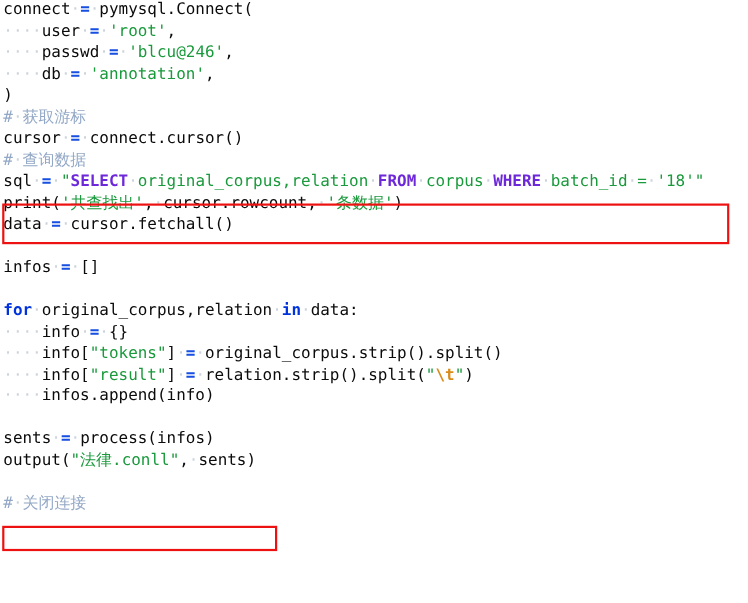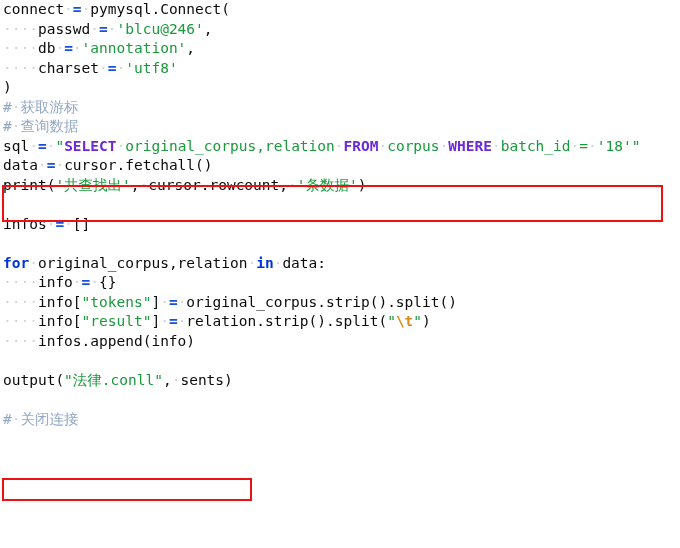--- a/index.html
+++ b/index.html
@@ -53,38 +53,40 @@
     pointer-events: none;
     background: transparent;
   }
 </style>
 </head>
 <body>
 
 <div id="editor">
   <div id="code-area">
       <div class="code-line"><span class="tok-plain">connect</span><span class="tok-ws">·</span><span class="tok-operator">=</span><span class="tok-ws">·</span><span class="tok-plain">pymysql.Connect(</span></div>
+      <div class="code-line"><span class="tok-ws">····</span><span class="tok-plain">user</span><span class="tok-ws">·</span><span class="tok-operator">=</span><span class="tok-ws">·</span><span class="tok-string">'root'</span><span class="tok-plain">,</span></div>
       <div class="code-line"><span class="tok-ws">····</span><span class="tok-plain">passwd</span><span class="tok-ws">·</span><span class="tok-operator">=</span><span class="tok-ws">·</span><span class="tok-string">'blcu@246'</span><span class="tok-plain">,</span></div>
       <div class="code-line"><span class="tok-ws">····</span><span class="tok-plain">db</span><span class="tok-ws">·</span><span class="tok-operator">=</span><span class="tok-ws">·</span><span class="tok-string">'annotation'</span><span class="tok-plain">,</span></div>
-      <div class="code-line"><span class="tok-ws">····</span><span class="tok-plain">charset</span><span class="tok-ws">·</span><span class="tok-operator">=</span><span class="tok-ws">·</span><span class="tok-string">'utf8'</span></div>
       <div class="code-line"><span class="tok-plain">)</span></div>
       <div class="code-line"><span class="tok-comment">#</span><span class="tok-ws">·</span><span class="tok-comment">获取游标</span></div>
+      <div class="code-line"><span class="tok-plain">cursor</span><span class="tok-ws">·</span><span class="tok-operator">=</span><span class="tok-ws">·</span><span class="tok-plain">connect.cursor()</span></div>
       <div class="code-line"><span class="tok-comment">#</span><span class="tok-ws">·</span><span class="tok-comment">查询数据</span></div>
       <div class="code-line"><span class="tok-plain">sql</span><span class="tok-ws">·</span><span class="tok-operator">=</span><span class="tok-ws">·</span><span class="tok-string">"</span><span class="tok-sqlkw">SELECT</span><span class="tok-ws">·</span><span class="tok-string">original_corpus,relation</span><span class="tok-ws">·</span><span class="tok-sqlkw">FROM</span><span class="tok-ws">·</span><span class="tok-string">corpus</span><span class="tok-ws">·</span><span class="tok-sqlkw">WHERE</span><span class="tok-ws">·</span><span class="tok-string">batch_id</span><span class="tok-ws">·</span><span class="tok-string">=</span><span class="tok-ws">·</span><span class="tok-string">'18'"</span></div>
+      <div class="code-line"><span class="tok-plain">print(</span><span class="tok-string">'共查找出'</span><span class="tok-plain">,</span><span class="tok-ws">·</span><span class="tok-plain">cursor.rowcount,</span><span class="tok-ws">·</span><span class="tok-string">'条数据'</span><span class="tok-plain">)</span></div>
       <div class="code-line"><span class="tok-plain">data</span><span class="tok-ws">·</span><span class="tok-operator">=</span><span class="tok-ws">·</span><span class="tok-plain">cursor.fetchall()</span></div>
-      <div class="code-line"><span class="tok-plain">print(</span><span class="tok-string">'共查找出'</span><span class="tok-plain">,</span><span class="tok-ws">·</span><span class="tok-plain">cursor.rowcount,</span><span class="tok-ws">·</span><span class="tok-string">'条数据'</span><span class="tok-plain">)</span></div>
       <div class="code-line">&nbsp;</div>
       <div class="code-line"><span class="tok-plain">infos</span><span class="tok-ws">·</span><span class="tok-operator">=</span><span class="tok-ws">·</span><span class="tok-plain">[]</span></div>
       <div class="code-line">&nbsp;</div>
       <div class="code-line"><span class="tok-keyword">for</span><span class="tok-ws">·</span><span class="tok-plain">original_corpus,relation</span><span class="tok-ws">·</span><span class="tok-keyword">in</span><span class="tok-ws">·</span><span class="tok-plain">data:</span></div>
       <div class="code-line"><span class="tok-ws">····</span><span class="tok-plain">info</span><span class="tok-ws">·</span><span class="tok-operator">=</span><span class="tok-ws">·</span><span class="tok-plain">{}</span></div>
       <div class="code-line"><span class="tok-ws">····</span><span class="tok-plain">info[</span><span class="tok-string">"tokens"</span><span class="tok-plain">]</span><span class="tok-ws">·</span><span class="tok-operator">=</span><span class="tok-ws">·</span><span class="tok-plain">original_corpus.strip().split()</span></div>
       <div class="code-line"><span class="tok-ws">····</span><span class="tok-plain">info[</span><span class="tok-string">"result"</span><span class="tok-plain">]</span><span class="tok-ws">·</span><span class="tok-operator">=</span><span class="tok-ws">·</span><span class="tok-plain">relation.strip().split(</span><span class="tok-string">"</span><span class="tok-escape">\t</span><span class="tok-string">"</span><span class="tok-plain">)</span></div>
       <div class="code-line"><span class="tok-ws">····</span><span class="tok-plain">infos.append(info)</span></div>
       <div class="code-line">&nbsp;</div>
+      <div class="code-line"><span class="tok-plain">sents</span><span class="tok-ws">·</span><span class="tok-operator">=</span><span class="tok-ws">·</span><span class="tok-plain">process(infos)</span></div>
       <div class="code-line"><span class="tok-plain">output(</span><span class="tok-string">"法律.conll"</span><span class="tok-plain">,</span><span class="tok-ws">·</span><span class="tok-plain">sents)</span></div>
       <div class="code-line">&nbsp;</div>
       <div class="code-line"><span class="tok-comment">#</span><span class="tok-ws">·</span><span class="tok-comment">关闭连接</span></div>
     </div>
 
   <div class="annot-box" id="annot-sql" style="left: 2px; top: 185px; width: 661px; height: 37px; border-color: rgb(238, 17, 17);"></div>
 
   <div class="annot-box" id="annot-output" style="left: 2px; top: 478px; width: 250px; height: 23px; border-color: rgb(238, 17, 17);"></div>
 </div>
 

